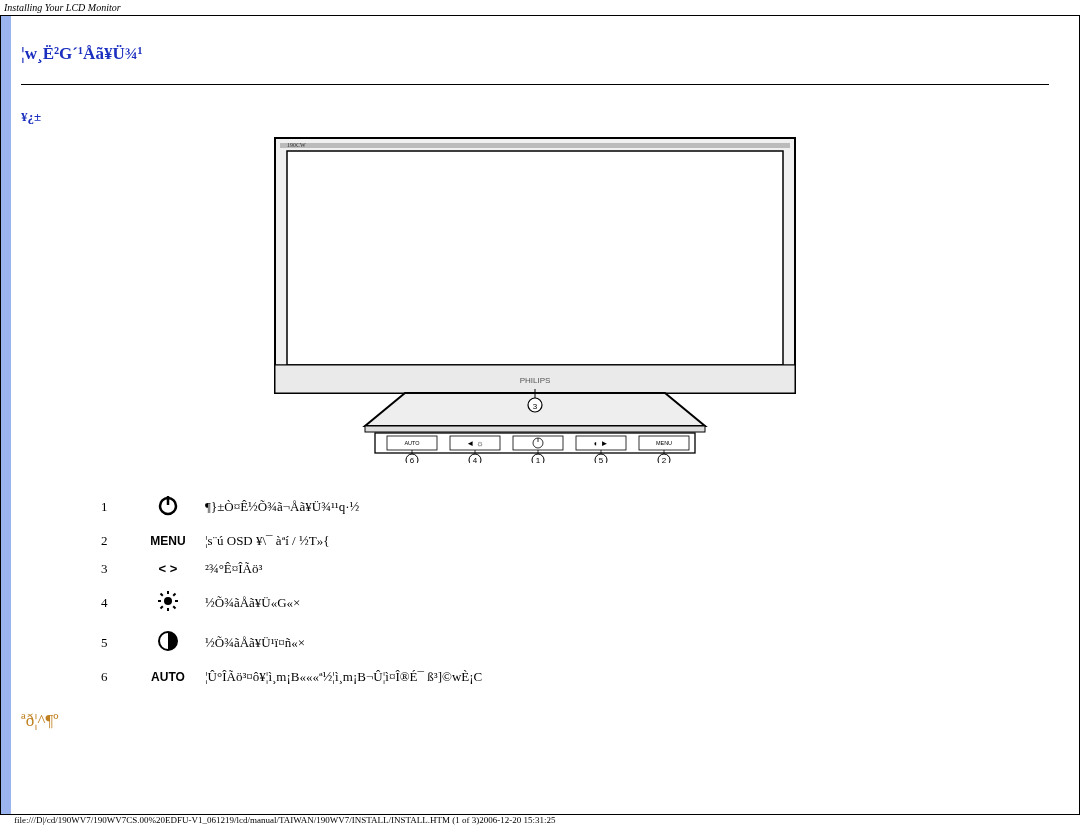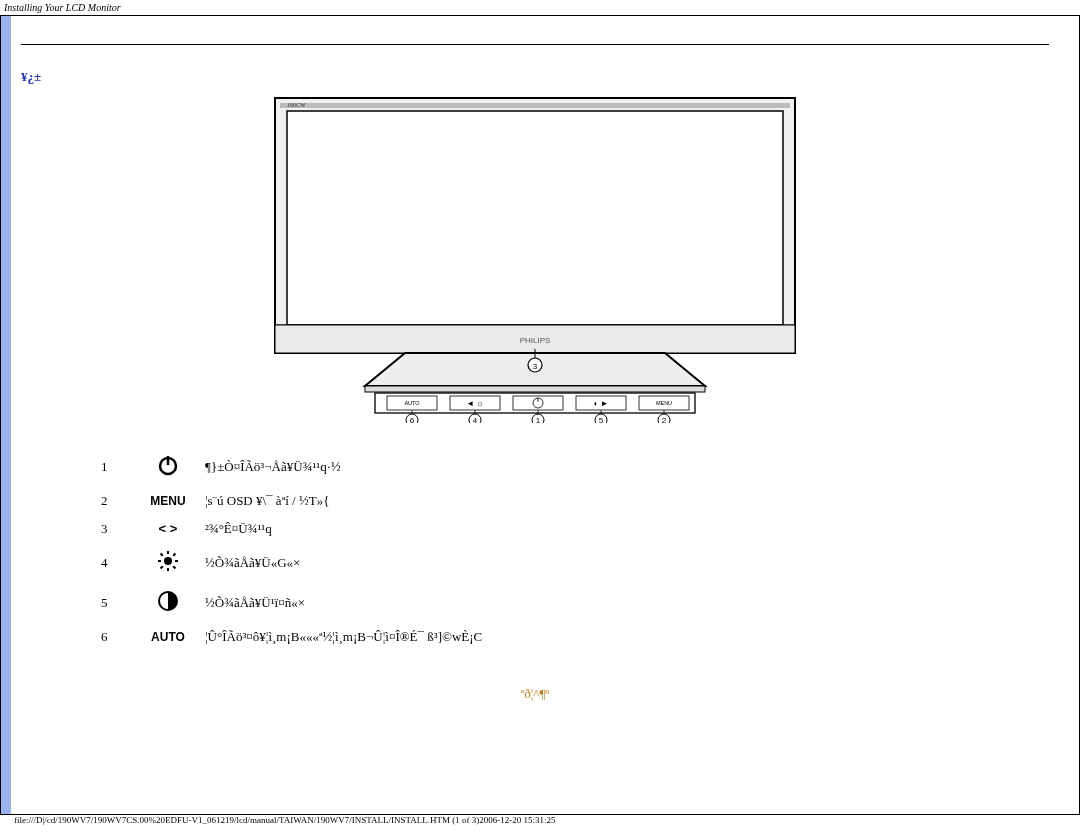--- a/index.html
+++ b/index.html
@@ -99,43 +99,43 @@
     font-size: 12px;
     font-family: Arial, sans-serif;
   }
   .ltgt {
     font-weight: bold;
     font-size: 13px;
     font-family: Arial, sans-serif;
   }
 
   .top-link {
-    text-align: center;
     color: #c08020;
-    font-size: 13px;
-    margin-top: 35px;
+    font-size: 17px;
+    margin-top: 20px;
   }
   .top-link a { color: #c08020; text-decoration: none; }
 
   .footer {
     font-size: 9px;
     padding: 0 14px;
     white-space: nowrap;
   }
 </style>
 </head>
 <body>
 
 <div class="header-band">Installing Your LCD Monitor</div>
 
 <div class="outer">
   <div class="vstripe"></div>
 
 
   <div class="main">
+    <div class="page-title">¦w¸Ë²G´¹Åã¥Ü¾¹</div>
     <hr class="rule">
     <div class="section-head">¥¿­±</div>
 
     <div class="monitor-img">
       <svg viewBox="0 0 540 330" width="540" height="330">
 
         <rect x="10" y="5" width="520" height="255" fill="#f0f0f0" stroke="#000" stroke-width="2"></rect>
 
         <rect x="15" y="10" width="510" height="5" fill="#bbb"></rect>
 
@@ -197,31 +197,31 @@
     <table class="button-table">
       <tbody>
           <tr>
         <td class="numcell">1</td>
         <td class="iconcell">
           <svg width="24" height="24" viewBox="0 0 24 24">
                 <circle cx="12" cy="13" r="8" fill="none" stroke="#000" stroke-width="2.5"></circle>
                 <line x1="12" y1="3" x2="12" y2="12" stroke="#000" stroke-width="2.5"></line>
               </svg>
         </td>
-        <td>¶}±Ò¤ÎÃö³¬Åã¥Ü¾¹¹q·½</td>
+        <td>¶}±Ò¤Ê½Õ¾ã¬Åã¥Ü¾¹¹q·½</td>
       </tr>
       <tr>
         <td class="numcell">2</td>
         <td class="iconcell"><span class="menu-bold">MENU</span></td>
         <td>¦s¨ú OSD ¥\¯ àªí / ½T»{</td>
       </tr>
       <tr>
         <td class="numcell">3</td>
         <td class="iconcell"><span class="ltgt">&lt;  &gt;</span></td>
-        <td>²¾°Ê¤Ü¾¹¹q</td>
+        <td>²¾°Ê¤ÎÃö³</td>
       </tr>
       <tr>
         <td class="numcell">4</td>
         <td class="iconcell">
           <svg width="24" height="24" viewBox="0 0 24 24">
             <circle cx="12" cy="12" r="4" fill="#000"></circle>
             <g stroke="#000" stroke-width="2">
               <line x1="12" y1="2" x2="12" y2="5"></line>
                   <line x1="12" y1="19" x2="12" y2="22"></line>
               <line x1="2" y1="12" x2="5" y2="12"></line>

